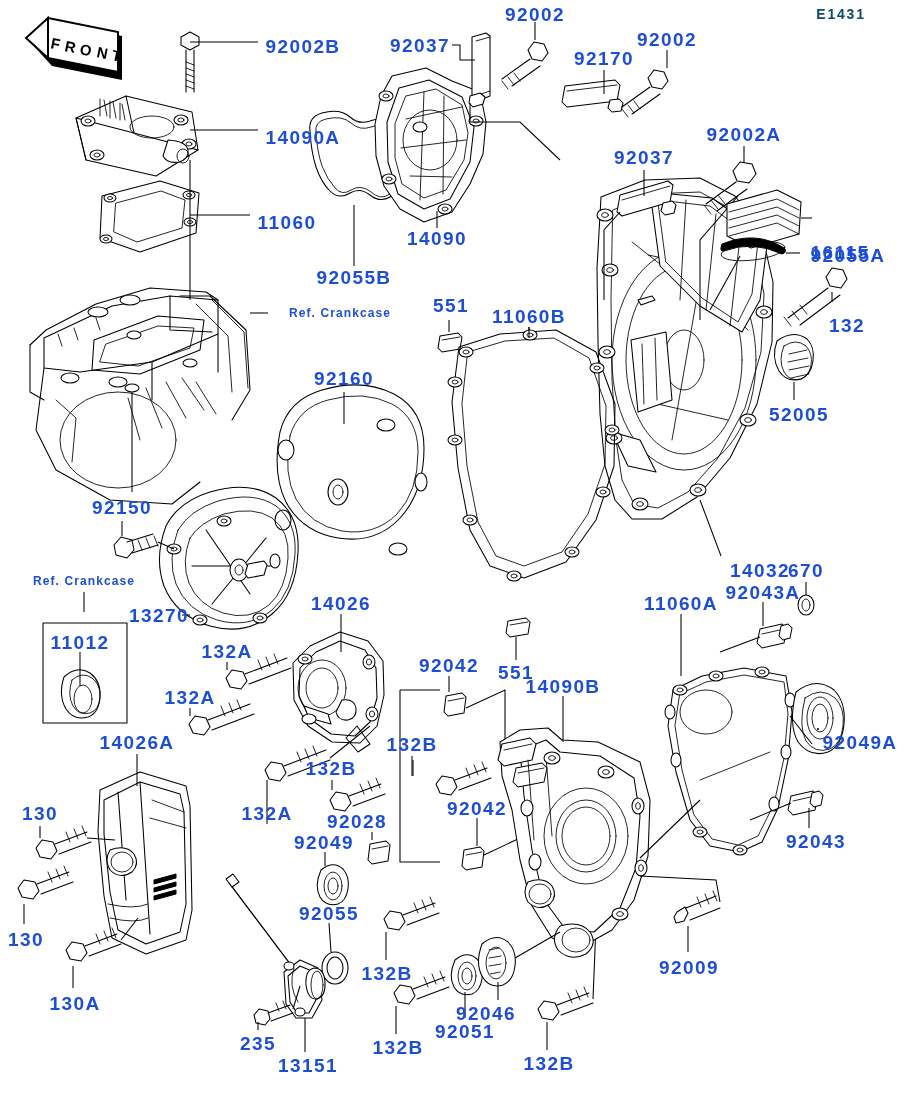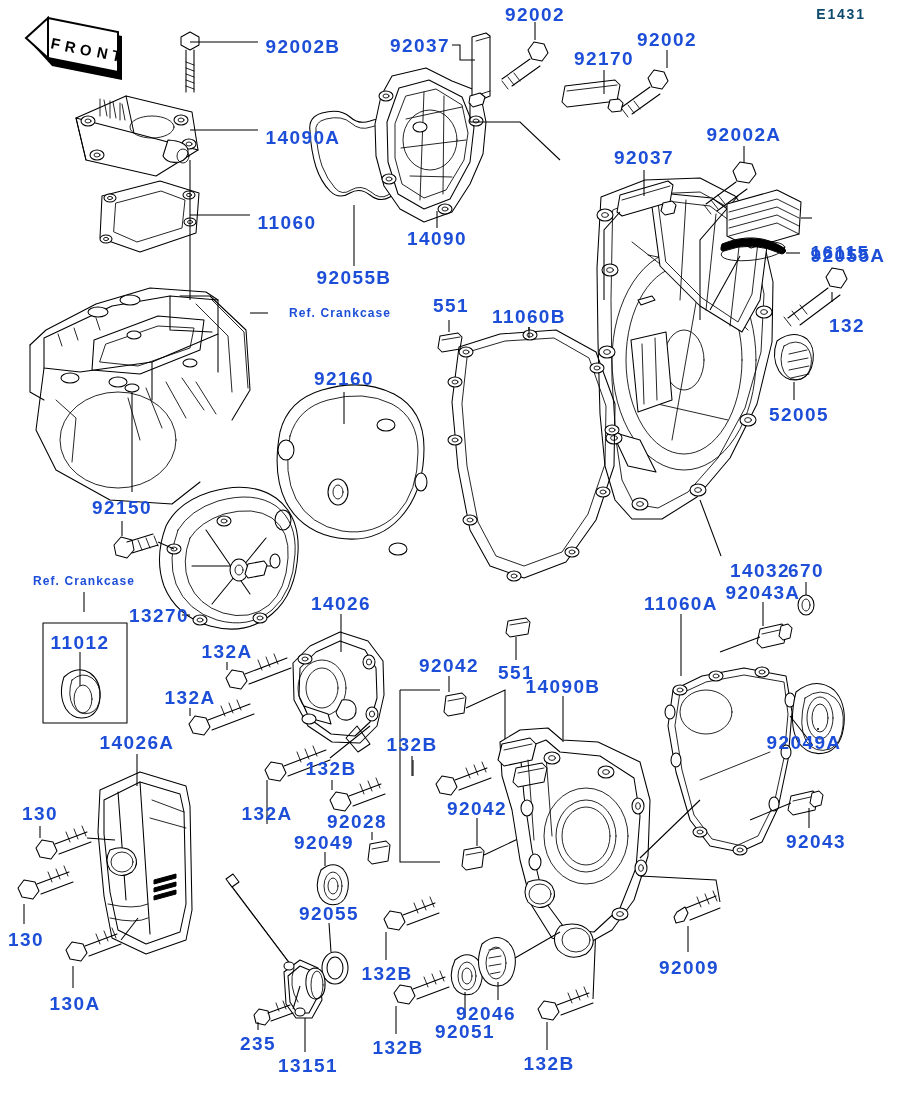--- a/index.html
+++ b/index.html
@@ -733,21 +733,21 @@
   <div class="lbl" style="left:721px; top:570px;margin-left:39px;">14032</div>
   <div class="lbl" style="left:806px; top:570px;">670</div>
   <div class="lbl" style="left:763px; top:592px;">92043A</div>
   <div class="lbl" style="left:681px; top:603px;">11060A</div>
   <div class="lbl" style="left:80px; top:642px;">11012</div>
   <div class="lbl" style="left:227px; top:651px;">132A</div>
   <div class="lbl" style="left:190px; top:697px;">132A</div>
   <div class="lbl" style="left:449px; top:665px;">92042</div>
   <div class="lbl" style="left:516px; top:672px;">551</div>
   <div class="lbl" style="left:563px; top:686px;">14090B</div>
-  <div class="lbl" style="left:804px; top:742px;">92049A</div>
+  <div class="lbl" style="left:860px; top:742px;">92049A</div>
   <div class="lbl" style="left:412px; top:744px;">132B</div>
   <div class="lbl" style="left:137px; top:742px;">14026A</div>
   <div class="lbl" style="left:331px; top:768px;">132B</div>
   <div class="lbl" style="left:267px; top:813px;">132A</div>
   <div class="lbl" style="left:357px; top:821px;">92028</div>
   <div class="lbl" style="left:477px; top:808px;">92042</div>
   <div class="lbl" style="left:40px; top:813px;">130</div>
   <div class="lbl" style="left:324px; top:842px;">92049</div>
   <div class="lbl" style="left:816px; top:841px;">92043</div>
   <div class="lbl" style="left:26px; top:939px;">130</div>

